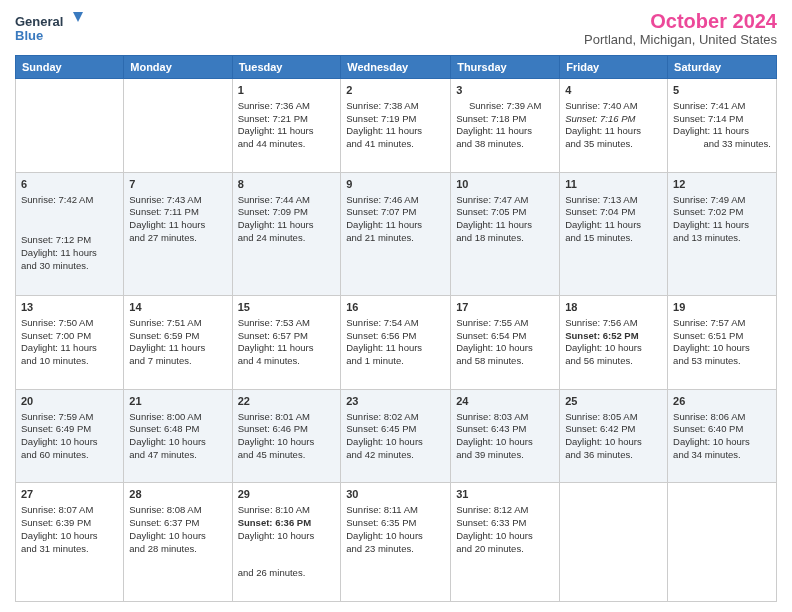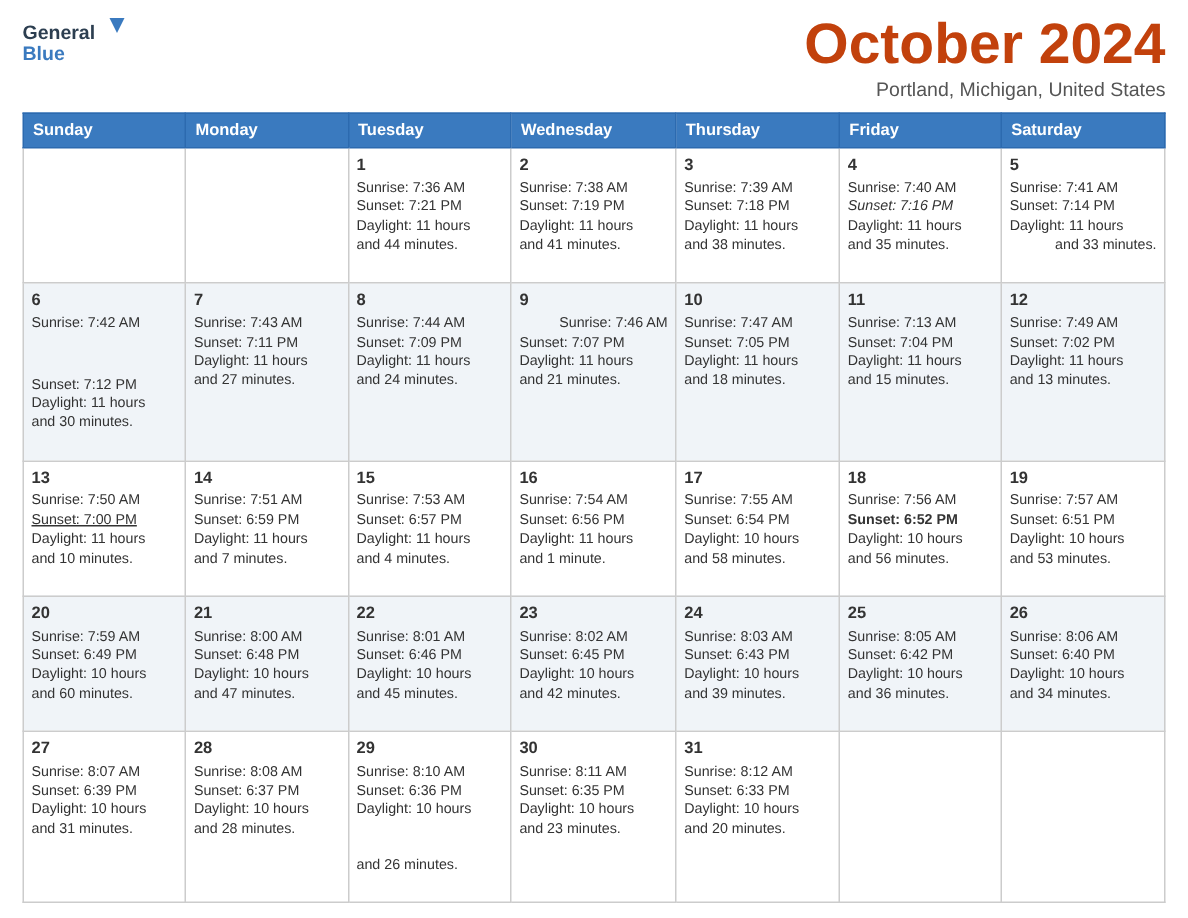--- a/index.html
+++ b/index.html
@@ -25,23 +25,23 @@
     }
     .logo {
       display: flex;
       align-items: center;
       gap: 4px;
     }
     .title-block {
       text-align: right;
     }
     .month-title {
-      font-size: 38px;
+      font-size: 20px;
       font-weight: bold;
-      color: #c2410c;
+      color: #ec4899;
       line-height: 1.1;
     }
     .location {
       font-size: 13px;
       color: #555;
     }
     .calendar {
       width: 100%;
       border-collapse: collapse;
       flex: 1;
@@ -124,21 +124,21 @@
           </td>
           <td class="row-white">
             <span class="day-num">2</span>
             <span style="display:block;">Sunrise: 7:38 AM</span>
             <span style="display:block;">Sunset: 7:19 PM</span>
             <span style="display:block;">Daylight: 11 hours</span>
             <span style="display:block;">and 41 minutes.</span>
           </td>
           <td class="row-white">
             <span class="day-num">3</span>
-            <span style="display:block;">Sunrise: 7:39 AM</span>
+            <span style="display:block;text-align:center;">Sunrise: 7:39 AM</span>
             <span style="display:block;">Sunset: 7:18 PM</span>
             <span style="display:block;">Daylight: 11 hours</span>
             <span style="display:block;">and 38 minutes.</span>
           </td>
           <td class="row-white">
             <span class="day-num">4</span>
             <span style="display:block;">Sunrise: 7:40 AM</span>
             <span style="display:block;font-style:italic;">Sunset: 7:16 PM</span>
             <span style="display:block;">Daylight: 11 hours</span>
             <span style="display:block;">and 35 minutes.</span>
@@ -168,21 +168,21 @@
           </td>
           <td class="row-shade">
             <span class="day-num">8</span>
             <span style="display:block;">Sunrise: 7:44 AM</span>
             <span style="display:block;">Sunset: 7:09 PM</span>
             <span style="display:block;">Daylight: 11 hours</span>
             <span style="display:block;">and 24 minutes.</span>
           </td>
           <td class="row-shade">
             <span class="day-num">9</span>
-            <span style="display:block;text-align:right;">Sunrise: 7:46 AM</span>
+            <span style="display:block;">Sunrise: 7:46 AM</span>
             <span style="display:block;">Sunset: 7:07 PM</span>
             <span style="display:block;">Daylight: 11 hours</span>
             <span style="display:block;">and 21 minutes.</span>
           </td>
           <td class="row-shade">
             <span class="day-num">10</span>
             <span style="display:block;">Sunrise: 7:47 AM</span>
             <span style="display:block;">Sunset: 7:05 PM</span>
             <span style="display:block;">Daylight: 11 hours</span>
             <span style="display:block;">and 18 minutes.</span>
@@ -199,21 +199,21 @@
             <span style="display:block;">Sunrise: 7:49 AM</span>
             <span style="display:block;">Sunset: 7:02 PM</span>
             <span style="display:block;">Daylight: 11 hours</span>
             <span style="display:block;">and 13 minutes.</span>
           </td>
         </tr>
         <tr>
           <td class="row-white">
             <span class="day-num">13</span>
             <span style="display:block;">Sunrise: 7:50 AM</span>
-            <span style="display:block;text-decoration:underline;">Sunset: 7:00 PM</span>
+            <span style="display:block;">Sunset: 7:00 PM</span>
             <span style="display:block;">Daylight: 11 hours</span>
             <span style="display:block;">and 10 minutes.</span>
           </td>
           <td class="row-white">
             <span class="day-num">14</span>
             <span style="display:block;">Sunrise: 7:51 AM</span>
             <span style="display:block;">Sunset: 6:59 PM</span>
             <span style="display:block;">Daylight: 11 hours</span>
             <span style="display:block;">and 7 minutes.</span>
           </td>
@@ -315,21 +315,21 @@
           <td class="row-white">
             <span class="day-num">28</span>
             <span style="display:block;">Sunrise: 8:08 AM</span>
             <span style="display:block;">Sunset: 6:37 PM</span>
             <span style="display:block;">Daylight: 10 hours</span>
             <span style="display:block;">and 28 minutes.</span>
           </td>
           <td class="row-white">
             <span class="day-num">29</span>
             <span style="display:block;">Sunrise: 8:10 AM</span>
-            <span style="display:block;">Sunset: 6:36 PM</span>
+            <span style="display:block;font-weight:bold;">Sunset: 6:36 PM</span>
             <span style="display:block;">Daylight: 10 hours</span>
             <span style="display:block;margin-top:24px;">and 26 minutes.</span>
           </td>
           <td class="row-white">
             <span class="day-num">30</span>
             <span style="display:block;">Sunrise: 8:11 AM</span>
             <span style="display:block;">Sunset: 6:35 PM</span>
             <span style="display:block;">Daylight: 10 hours</span>
             <span style="display:block;">and 23 minutes.</span>
           </td>

